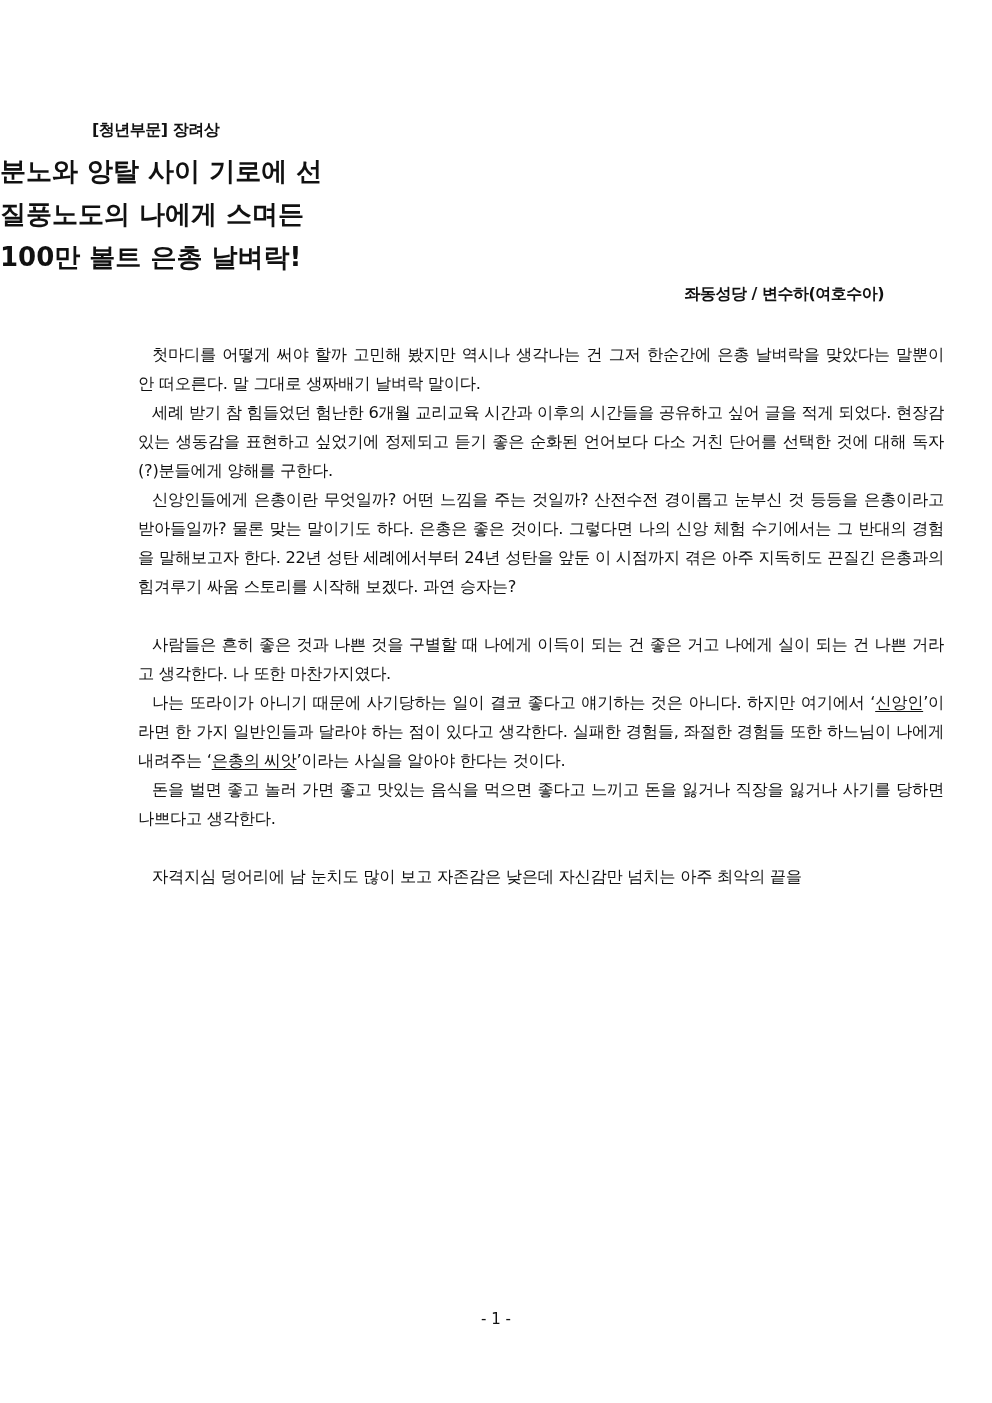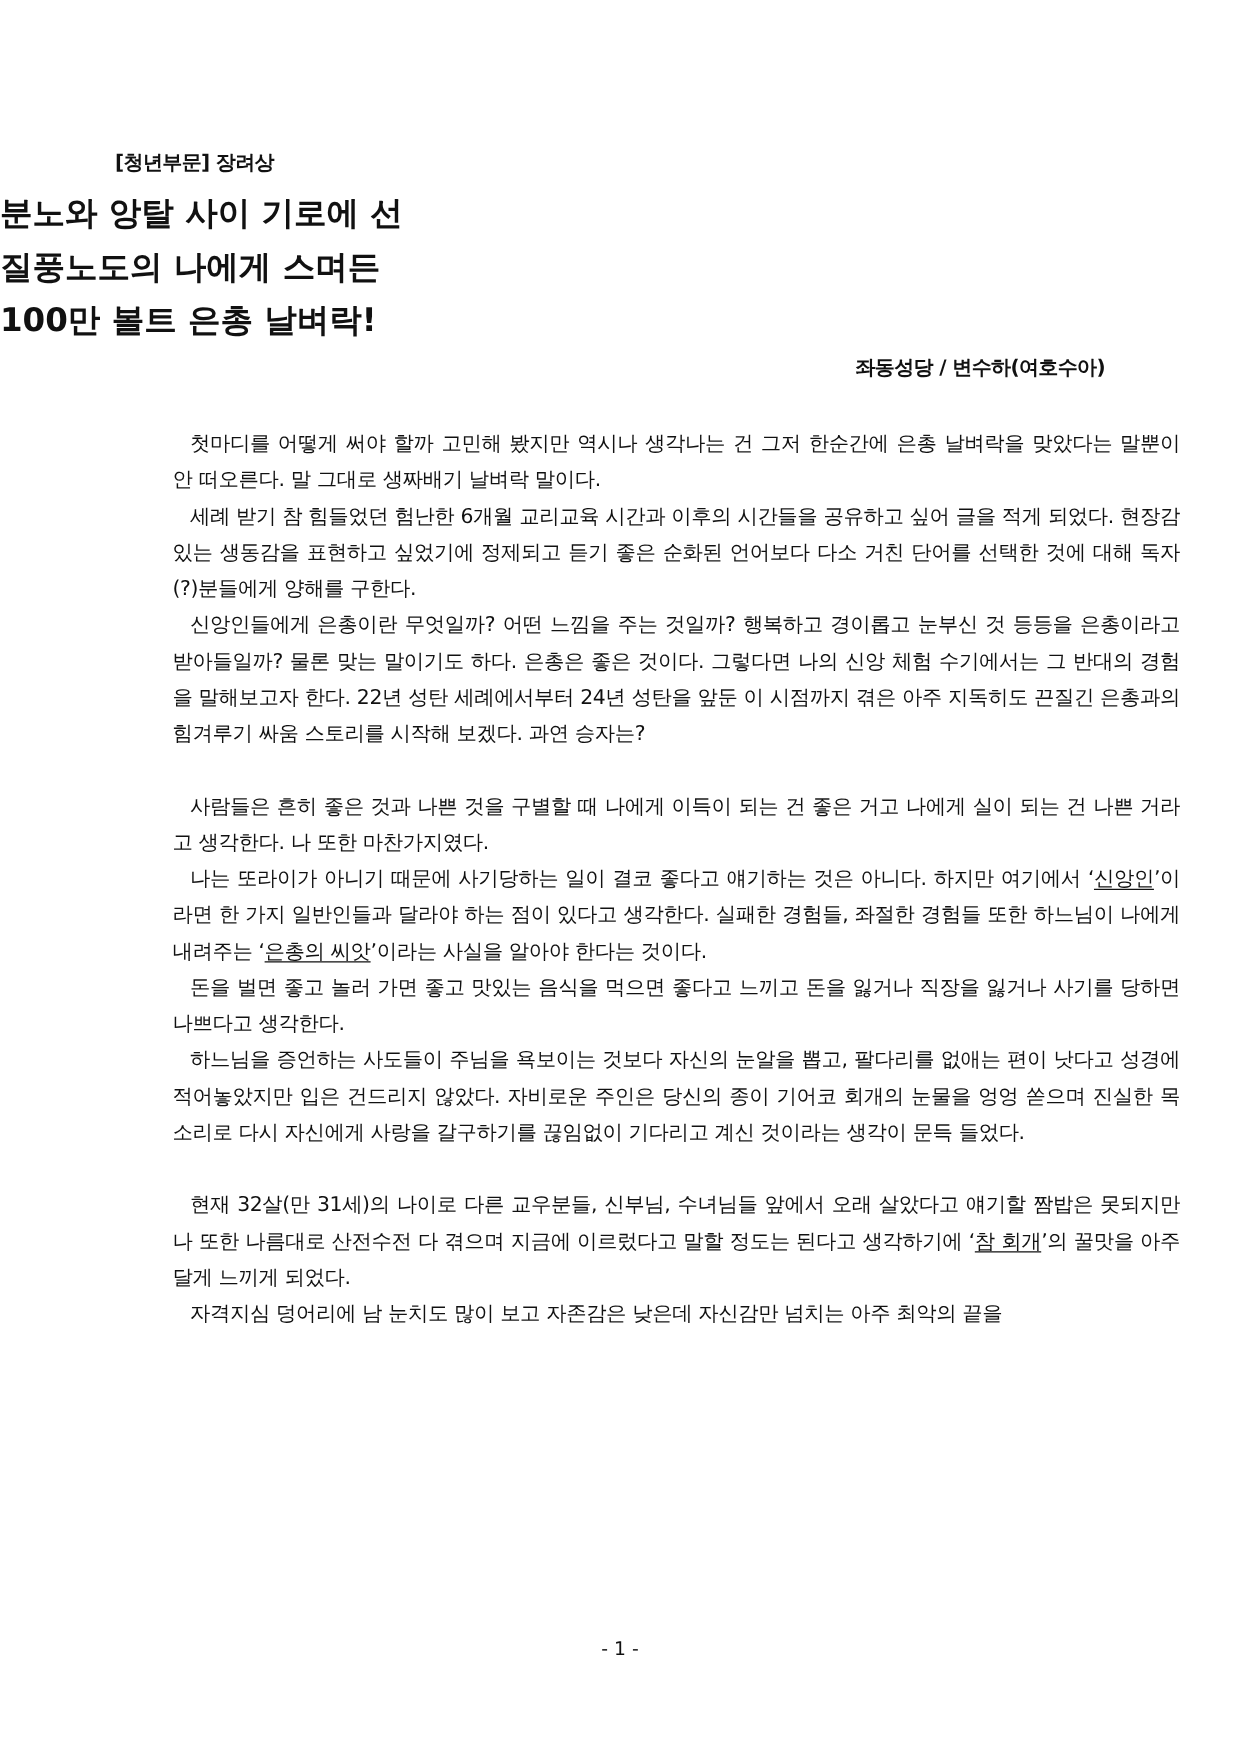--- a/index.html
+++ b/index.html
@@ -41,25 +41,23 @@
     <div>분노와 앙탈 사이 기로에 선</div>
     <div>질풍노도의 나에게 스며든</div>
     <div>100만 볼트 은총 날벼락!</div>
   </div>
 
   <div class="author">좌동성당 / 변수하(여호수아)</div>
 
   <div class="body">
     <p>첫마디를 어떻게 써야 할까 고민해 봤지만 역시나 생각나는 건 그저 한순간에 은총 날벼락을 맞았다는 말뿐이 안 떠오른다. 말 그대로 생짜배기 날벼락 말이다.</p>
     <p>세례 받기 참 힘들었던 험난한 6개월 교리교육 시간과 이후의 시간들을 공유하고 싶어 글을 적게 되었다. 현장감 있는 생동감을 표현하고 싶었기에 정제되고 듣기 좋은 순화된 언어보다 다소 거친 단어를 선택한 것에 대해 독자(?)분들에게 양해를 구한다.</p>
-    <p>신앙인들에게 은총이란 무엇일까? 어떤 느낌을 주는 것일까? 행복하고 경이롭고 눈부신 것 등등을 은총이라고 받아들일까? 물론 맞는 말이기도 하다. 은총은 좋은 것이다. 그렇다면 나의 신앙 체험 수기에서는 그 반대의 경험을 말해보고자 한다. 22년 성탄 세례에서부터 24년 성탄을 앞둔 이 시점까지 겪은 아주 지독히도 끈질긴 은총과의 힘겨루기 싸움 스토리를 시작해 보겠다. 과연 승자는?</p>
+    <p>신앙인들에게 은총이란 무엇일까? 어떤 느낌을 주는 것일까? 산전수전 경이롭고 눈부신 것 등등을 은총이라고 받아들일까? 물론 맞는 말이기도 하다. 은총은 좋은 것이다. 그렇다면 나의 신앙 체험 수기에서는 그 반대의 경험을 말해보고자 한다. 22년 성탄 세례에서부터 24년 성탄을 앞둔 이 시점까지 겪은 아주 지독히도 끈질긴 은총과의 힘겨루기 싸움 스토리를 시작해 보겠다. 과연 승자는?</p>
     <div class="gap"></div>
     <p>사람들은 흔히 좋은 것과 나쁜 것을 구별할 때 나에게 이득이 되는 건 좋은 거고 나에게 실이 되는 건 나쁜 거라고 생각한다. 나 또한 마찬가지였다.</p>
     <p><span>나는 또라이가 아니기 때문에 사기당하는 일이 결코 좋다고 얘기하는 것은 아니다. 하지만 여기에서 ‘</span><span class="u">신앙인</span><span>’이라면 한 가지 일반인들과 달라야 하는 점이 있다고 생각한다. 실패한 경험들, 좌절한 경험들 또한 하느님이 나에게 내려주는 ‘</span><span class="u">은총의 씨앗</span><span>’이라는 사실을 알아야 한다는 것이다.</span></p>
     <p>돈을 벌면 좋고 놀러 가면 좋고 맛있는 음식을 먹으면 좋다고 느끼고 돈을 잃거나 직장을 잃거나 사기를 당하면 나쁘다고 생각한다.</p>
-    <p>하느님을 증언하는 사도들이 주님을 욕보이는 것보다 자신의 눈알을 뽑고, 팔다리를 없애는 편이 낫다고 성경에 적어놓았지만 입은 건드리지 않았다. 자비로운 주인은 당신의 종이 기어코 회개의 눈물을 엉엉 쏟으며 진실한 목소리로 다시 자신에게 사랑을 갈구하기를 끊임없이 기다리고 계신 것이라는 생각이 문득 들었다.</p>
     <div class="gap"></div>
-    <p><span>현재 32살(만 31세)의 나이로 다른 교우분들, 신부님, 수녀님들 앞에서 오래 살았다고 얘기할 짬밥은 못되지만 나 또한 나름대로 산전수전 다 겪으며 지금에 이르렀다고 말할 정도는 된다고 생각하기에 ‘</span><span class="u">참 회개</span><span>’의 꿀맛을 아주 달게 느끼게 되었다.</span></p>
     <p>자격지심 덩어리에 남 눈치도 많이 보고 자존감은 낮은데 자신감만 넘치는 아주 최악의 끝을</p>
   </div>
 
   <div class="footer">- 1 -</div>
 </div>
 
 </body></html>

